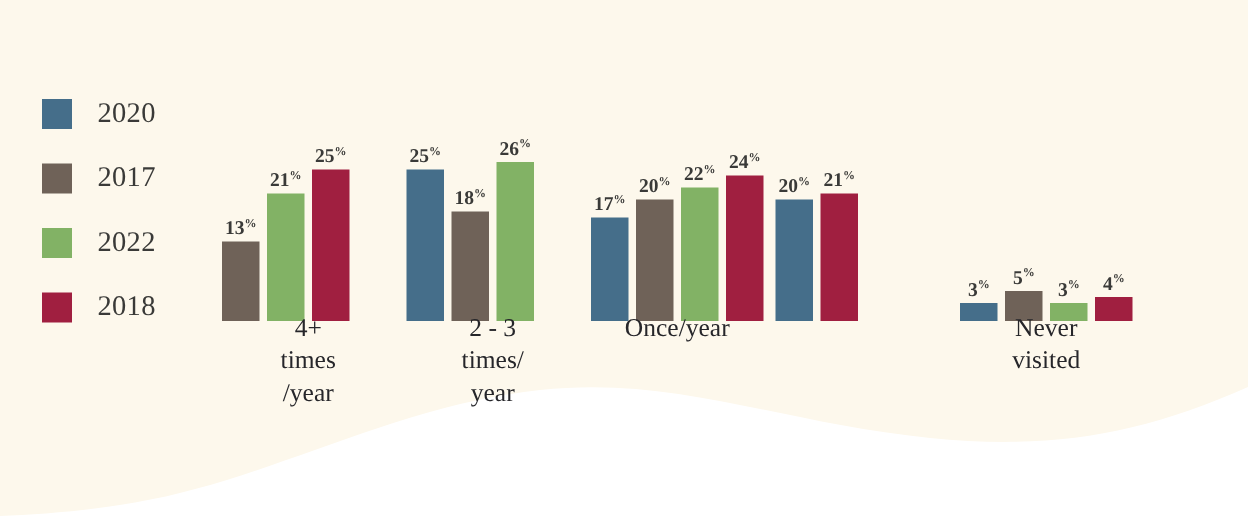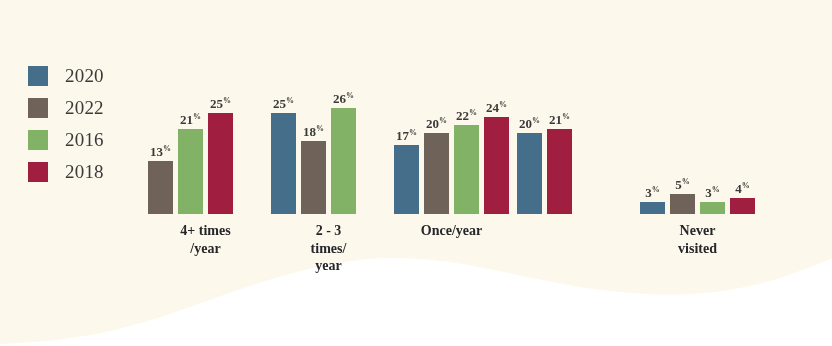--- a/index.html
+++ b/index.html
@@ -28,21 +28,21 @@
     width: 832px; height: 346px;
   }
 
   
   #legend {
     position: absolute;
     left: 28px;
     top: 66px;
     display: flex;
     flex-direction: column;
-    gap: 12px;
+    gap: 23px;
   }
   .legend-row {
     display: flex;
     align-items: center;
     height: 20px;
   }
   .legend-swatch {
     width: 20px;
     height: 20px;
     flex: none;
@@ -101,26 +101,26 @@
     font-size: 8px;
     vertical-align: super;
     line-height: 1;
   }
   .bar-rect {
     width: 25px;
     display: block;
   }
   .group-label {
     position: absolute;
-    top: 222px;
+    top: 208px;
     left: 50%;
     transform: translateX(-50%);
     font-family: "Liberation Serif", serif;
-    font-weight: bold;
-    font-size: 14px;
+    font-weight: normal;
+    font-size: 17px;
     color: #26262a;
     text-align: center;
     line-height: 1.25;
     white-space: pre-line;
   }
 </style>
 </head>
 <body>
 
 <div id="chart-root" style="background: rgb(255, 255, 255);">
@@ -135,25 +135,25 @@
 
   <div id="plot-layer">
 
     <div id="legend">
       <div class="legend-row">
         <span class="legend-swatch" style="background: rgb(69, 110, 138);"></span>
         <span class="legend-label">2020</span>
       </div>
       <div class="legend-row">
         <span class="legend-swatch" style="background: rgb(111, 98, 88);"></span>
+        <span class="legend-label">2017</span>
+      </div>
+      <div class="legend-row">
+        <span class="legend-swatch" style="background: rgb(130, 178, 101);"></span>
         <span class="legend-label">2022</span>
-      </div>
-      <div class="legend-row">
-        <span class="legend-swatch" style="background: rgb(130, 178, 101);"></span>
-        <span class="legend-label">2016</span>
       </div>
       <div class="legend-row">
         <span class="legend-swatch" style="background: rgb(160, 31, 64);"></span>
         <span class="legend-label">2018</span>
       </div>
     </div>
 
     <div id="groups">
         <div class="group" style="left: 0px; width: 115px;">
           <div class="bars">

